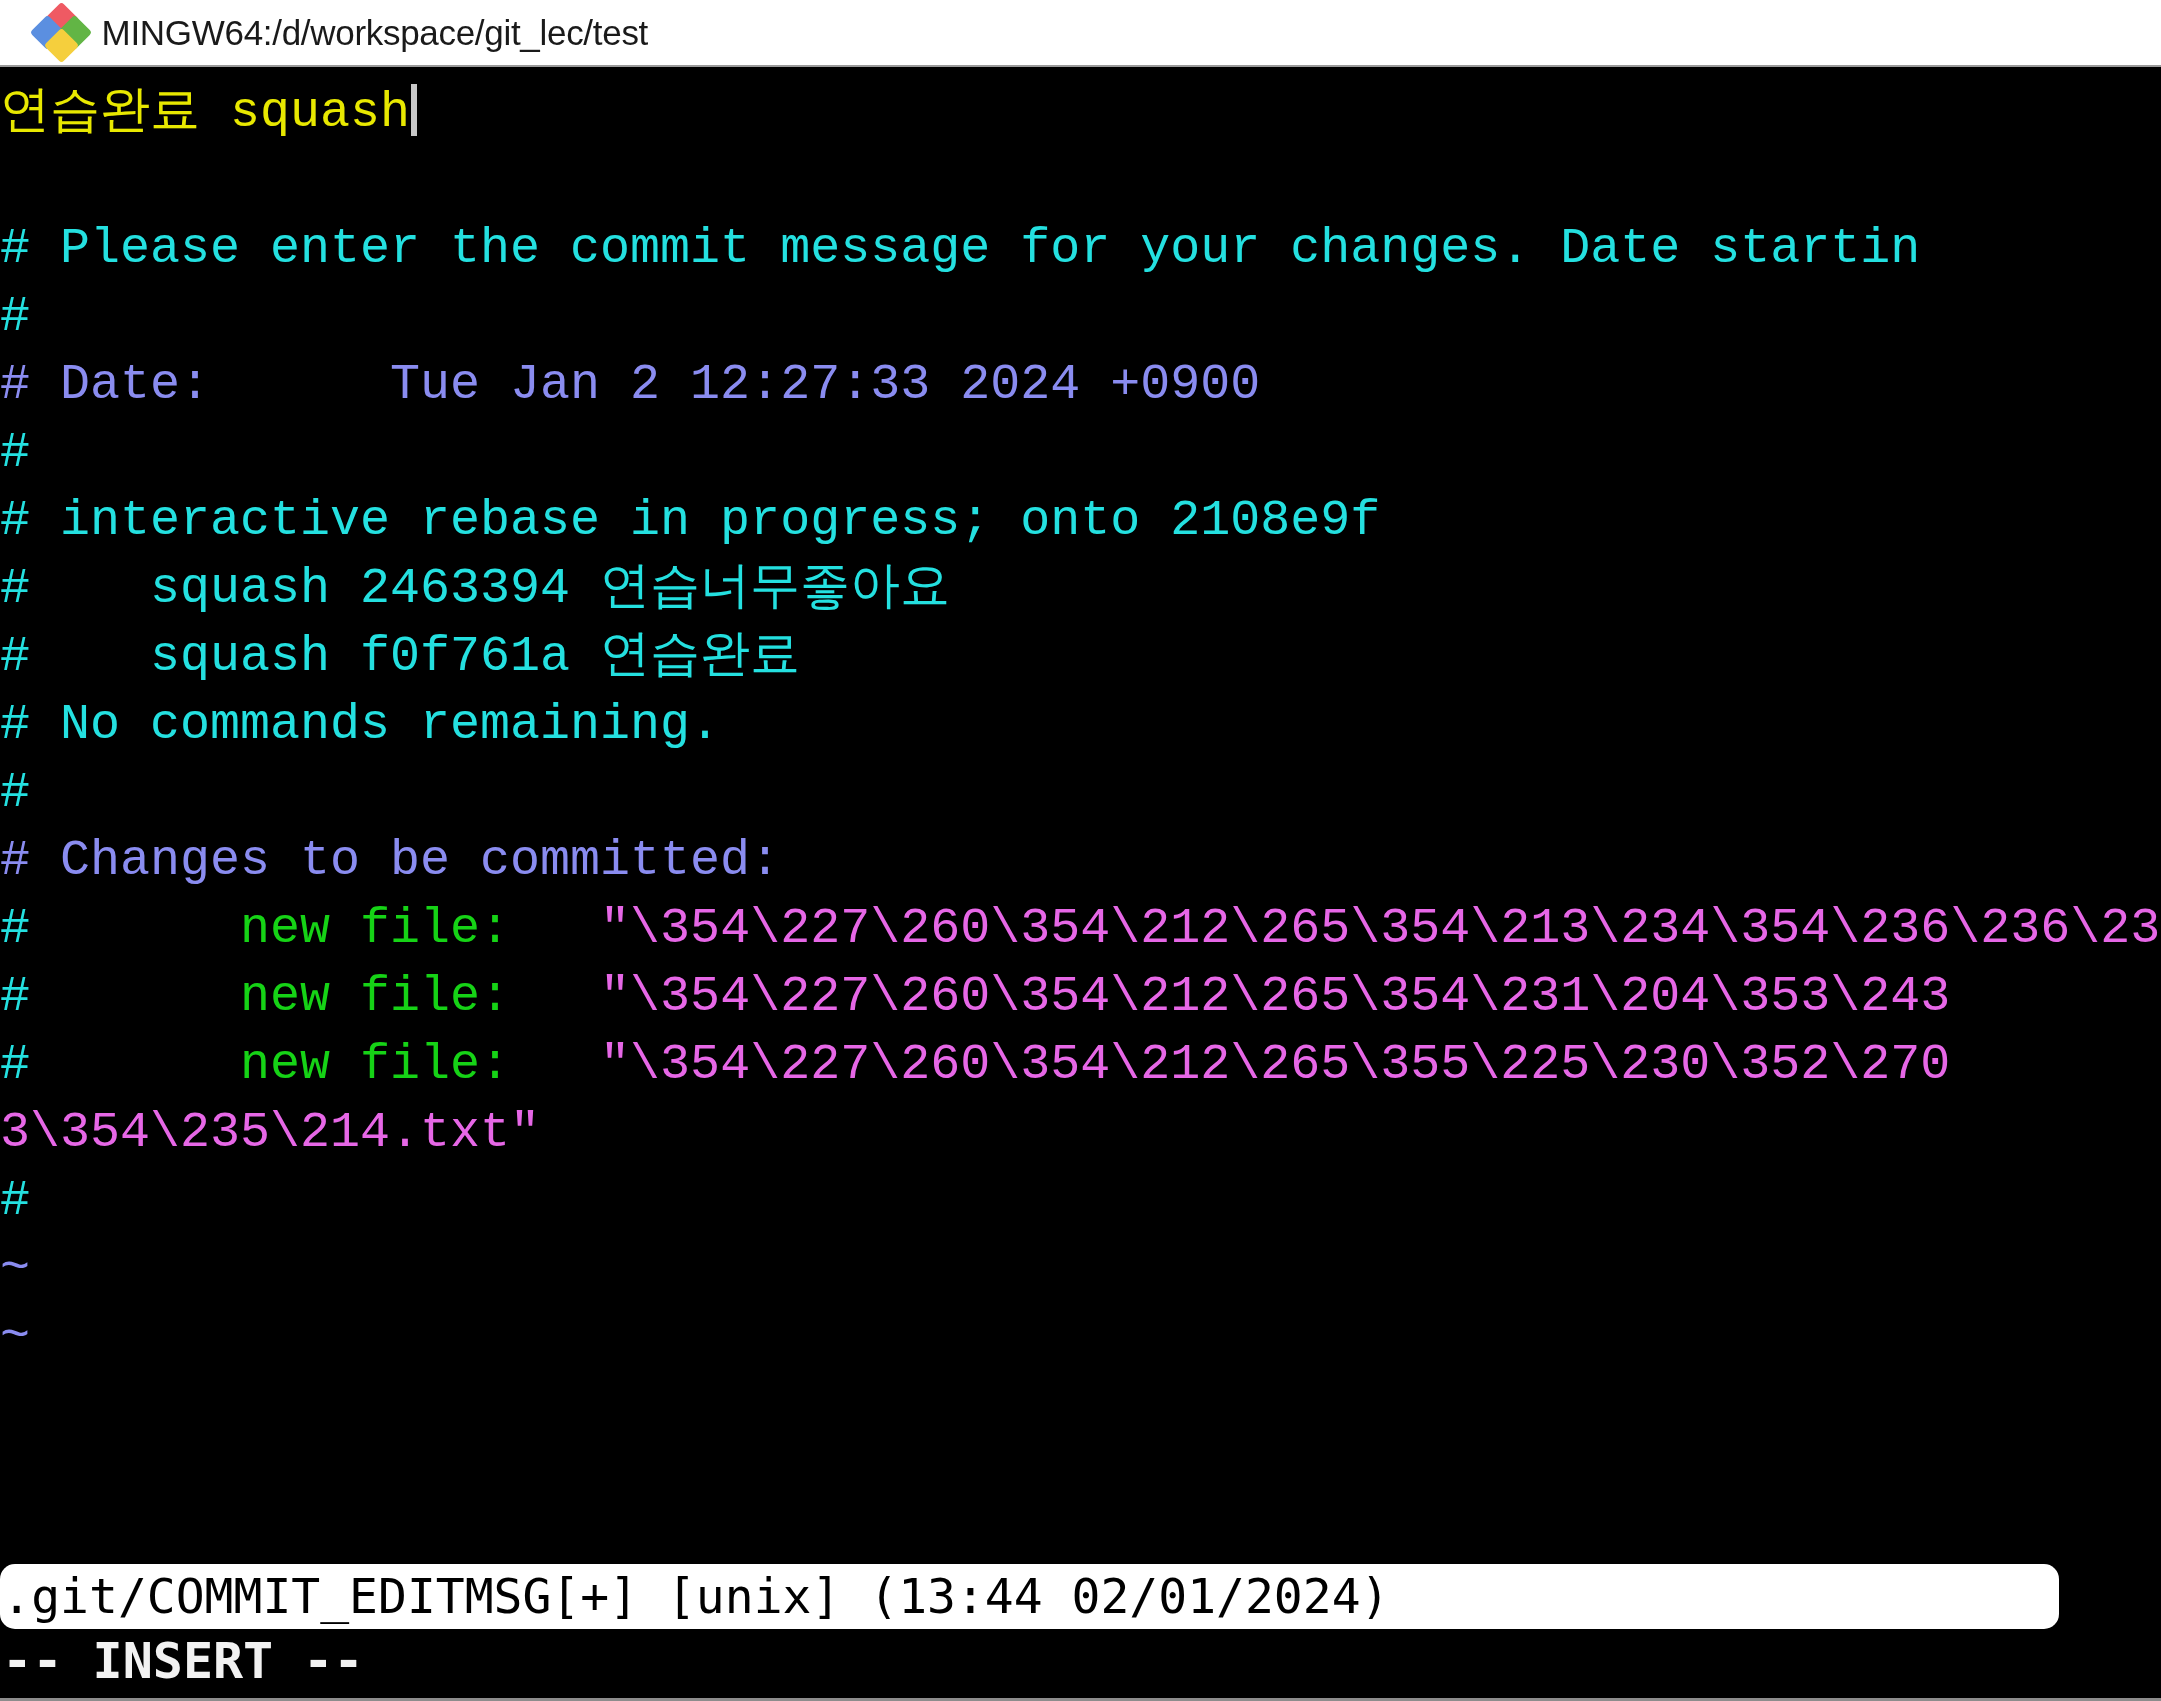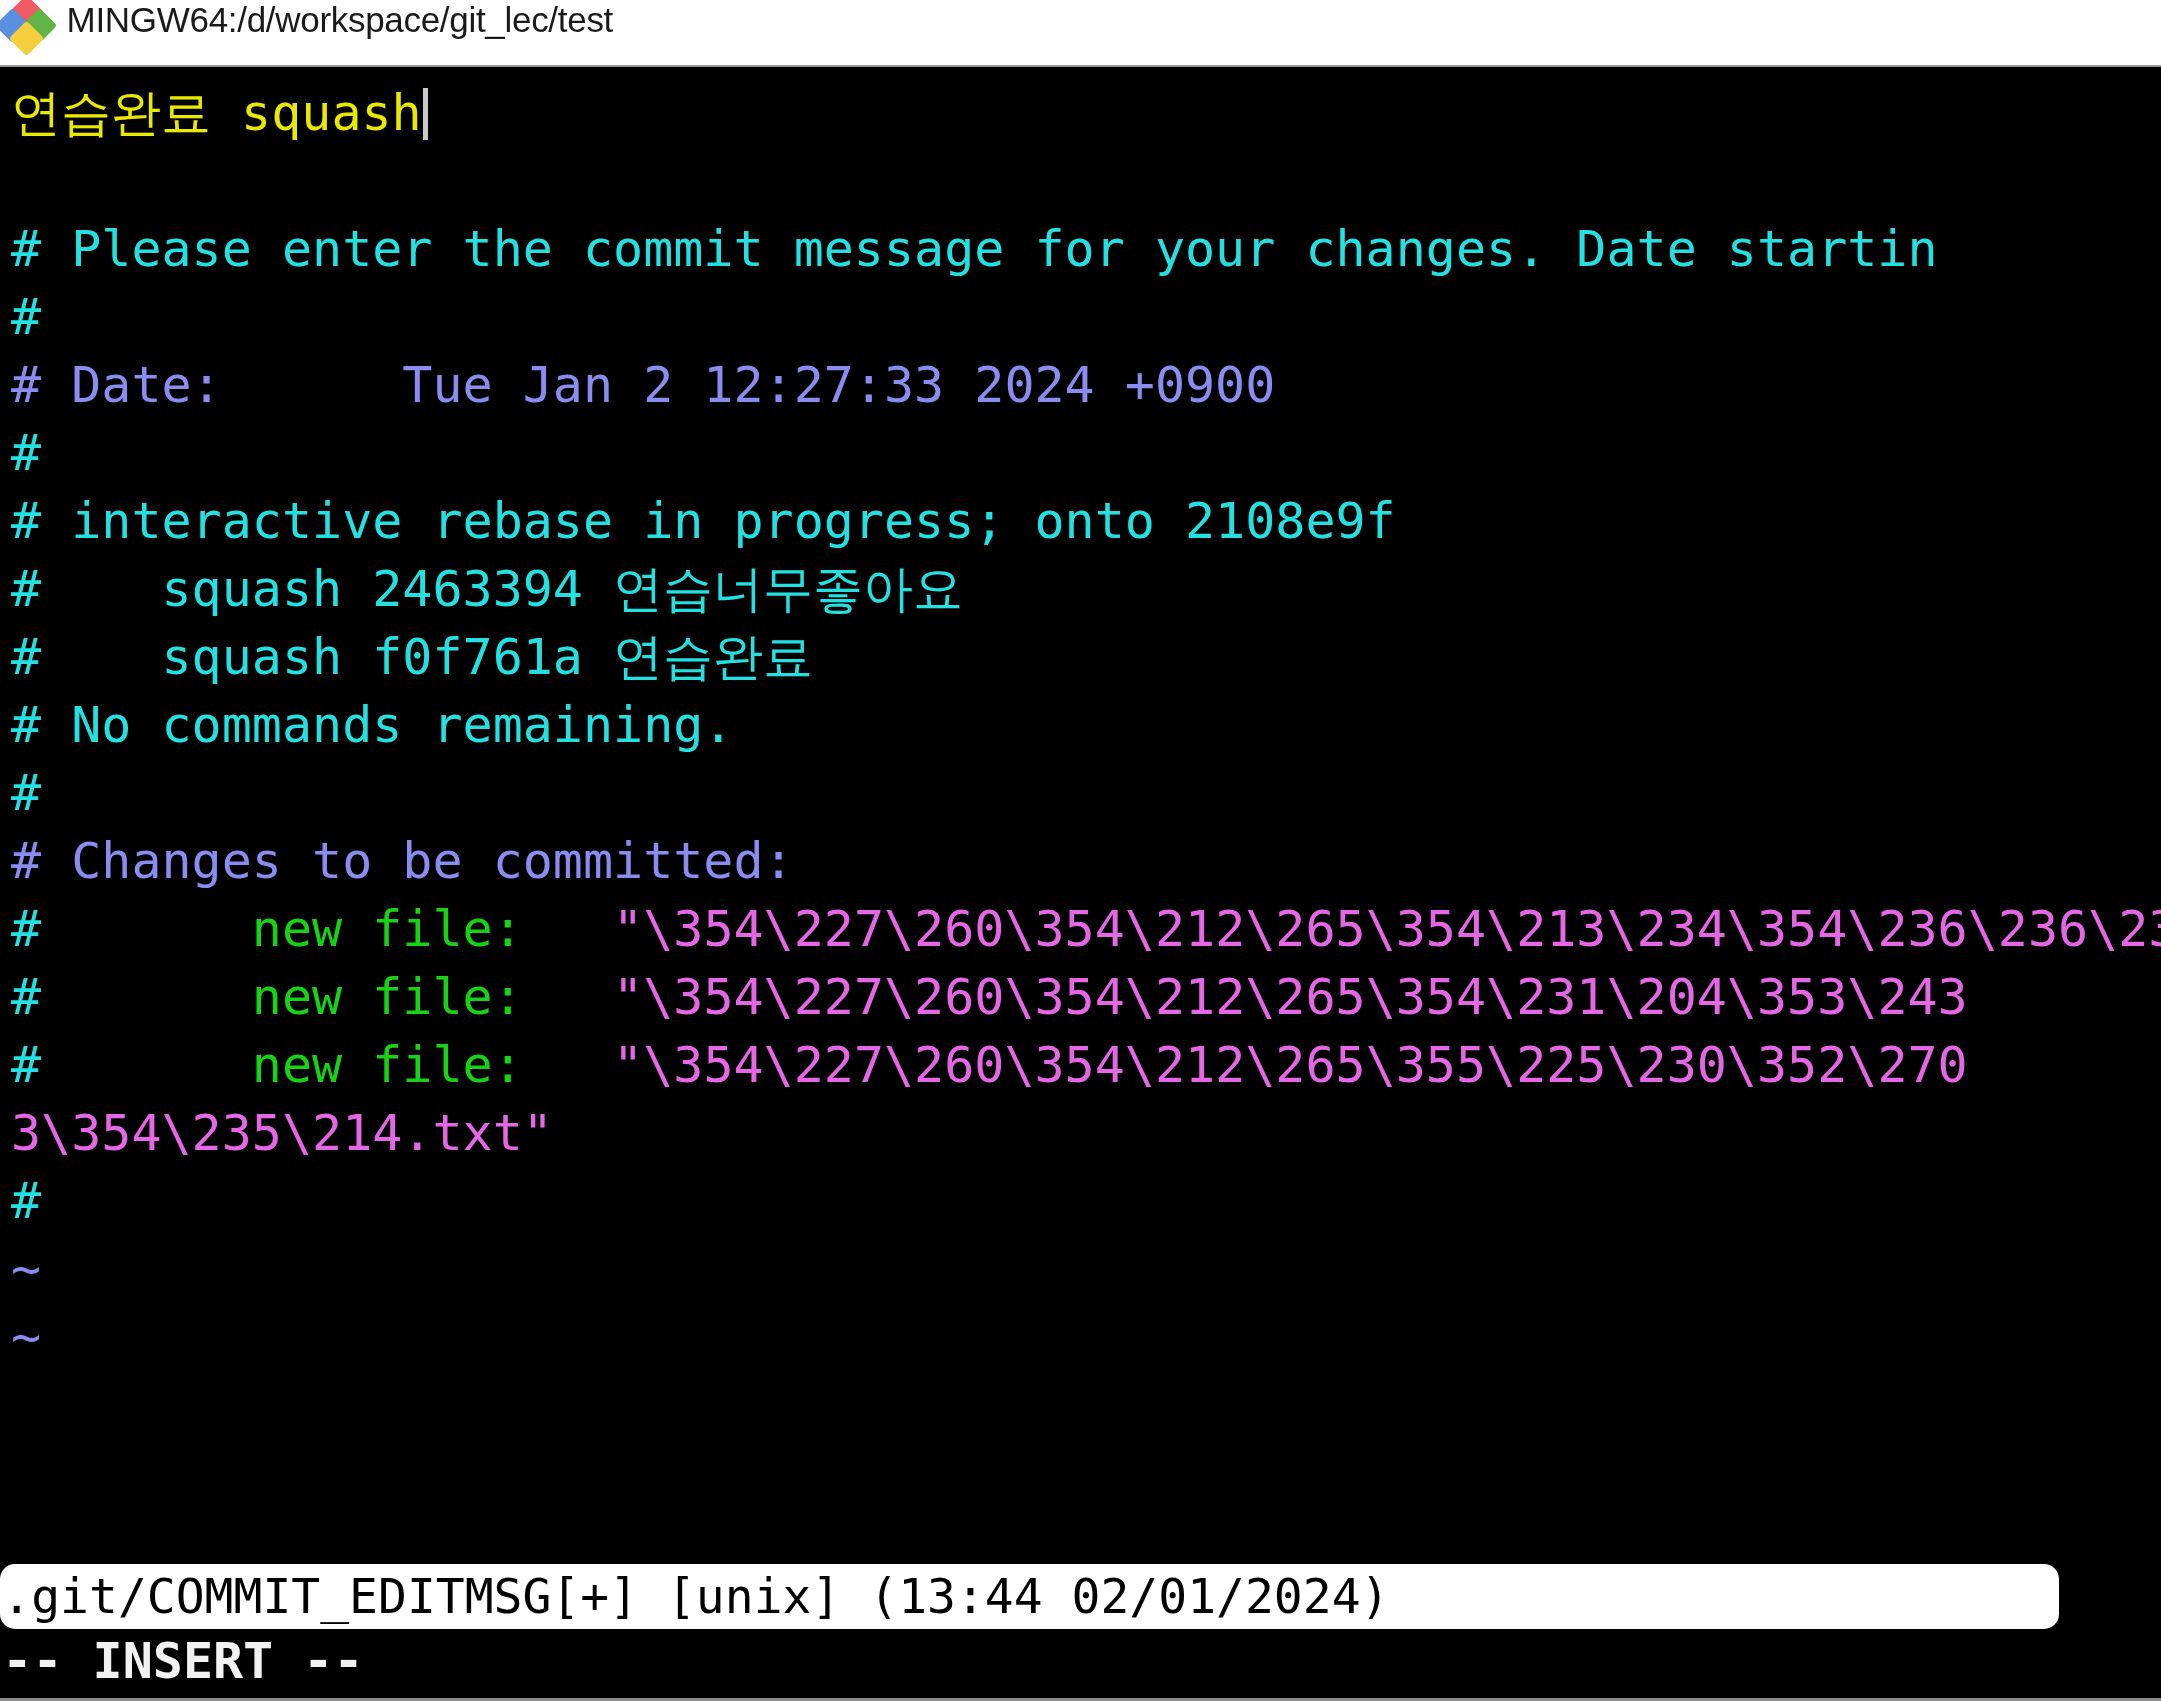--- a/index.html
+++ b/index.html
@@ -13,20 +13,22 @@
     height: 1702px;
     overflow: hidden;
     font-family: "DejaVu Sans Mono", monospace;
   }
 
   
   #titlebar {
     height: 65px;
     background: #ffffff;
     display: flex;
+    align-items: center;
+    padding-left: 35px;
     box-sizing: border-box;
   }
   #app-icon {
     width: 52px;
     height: 52px;
     position: relative;
     flex: none;
     margin-right: 14.6px;
   }
   #app-icon i {
@@ -52,22 +54,23 @@
   #terminal {
     position: relative;
     width: 2161px;
     height: 1636px;
     background: #000000;
     overflow: hidden;
     border-top: 2.3px solid #9a9a9a;
     box-sizing: border-box;
   }
   #buffer {
-    padding-left: 11px;
+    padding-left: 0;
     padding-top: 12.4px;
+    font-family: Liberation Mono, monospace;
   }
   .line {
     height: 68px;
     line-height: 68px;
     font-size: 50px;
     white-space: pre;
     letter-spacing: 0px;
     color: #00d7d7;
   }
 

